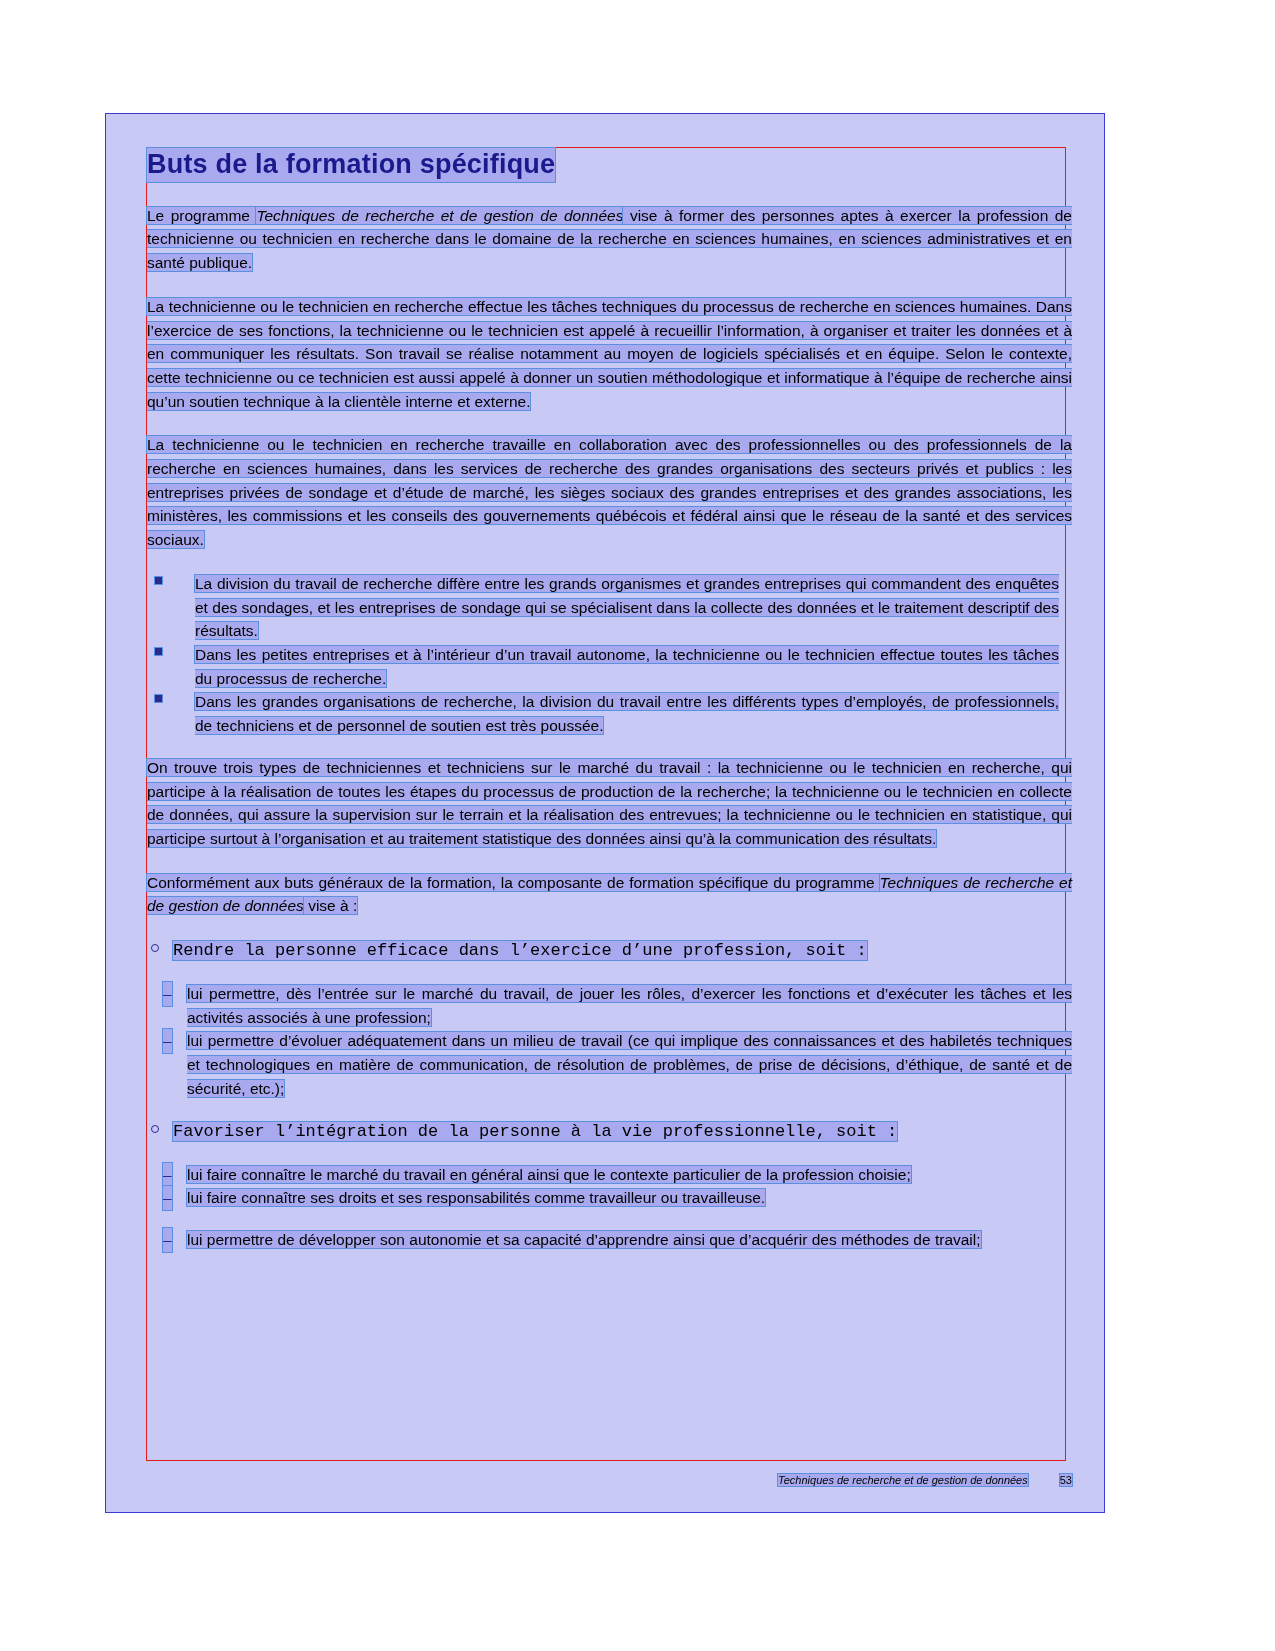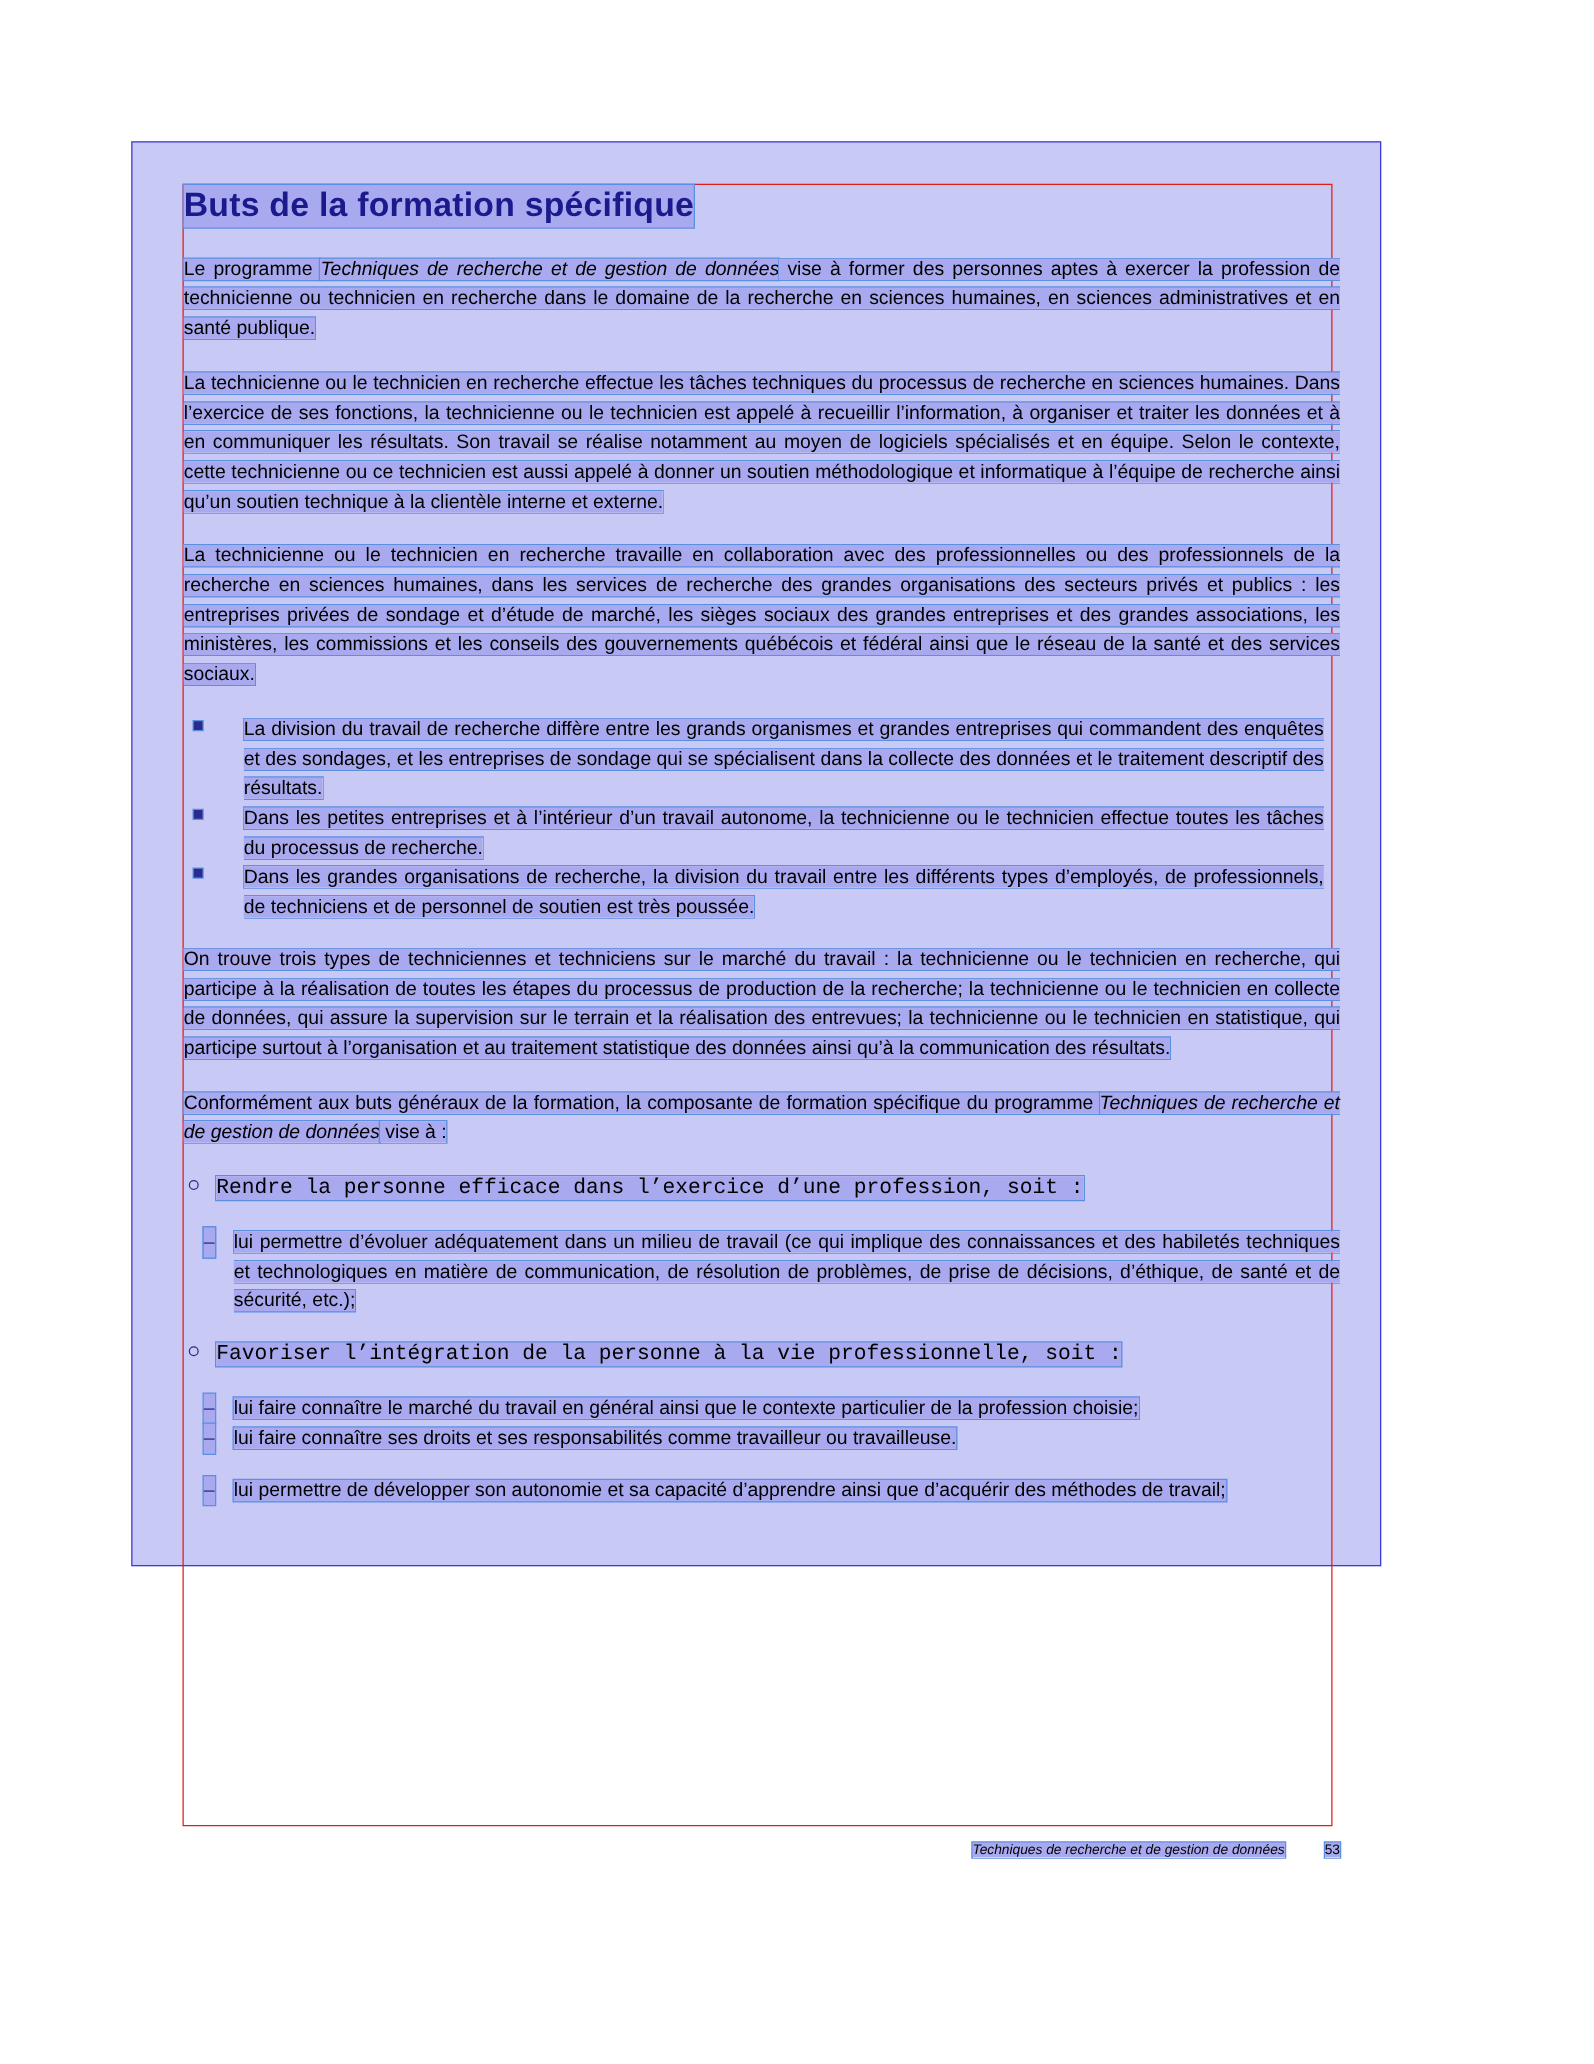--- a/index.html
+++ b/index.html
@@ -11,21 +11,21 @@
     width: 1275px;
     height: 1651px;
     font-family: "Liberation Sans", sans-serif;
     position: relative;
   }
   .page {
     position: absolute;
     left: 105px;
     top: 113px;
     width: 1000px;
-    height: 1140px;
+    height: 1400px;
     background: #c9c9f5;
     border: 1px solid #3a3ad6;
     box-sizing: border-box;
   }
   .content-box {
     position: absolute;
     left: 40px;
     top: 33px;
     width: 920px;
     height: 1314px;
@@ -175,21 +175,21 @@
 
     <p class="para"><span class="hl">On trouve trois types de techniciennes et techniciens sur le marché du travail : la technicienne ou le technicien en recherche, qui participe à la réalisation de toutes les étapes du processus de production de la recherche; la technicienne ou le technicien en collecte de données, qui assure la supervision sur le terrain et la réalisation des entrevues; la technicienne ou le technicien en statistique, qui participe surtout à l’organisation et au traitement statistique des données ainsi qu’à la communication des résultats.</span></p>
 
     <p class="para"><span class="hl">Conformément aux buts généraux de la formation, la composante de formation spécifique du programme </span><span class="hl it">Techniques de recherche et de gestion de données</span><span class="hl"> vise à :</span></p>
 
     <div class="group">
       <ul class="bullet-list">
         <li><span class="marker-o"></span><span class="hl">Rendre la personne efficace dans l’exercice d’une profession, soit :</span></li>
       </ul>
       <ul class="sub-list">
-        <li><span class="marker-dash hl">–</span></li>
+        <li><span class="marker-dash hl">–</span><span class="hl">lui permettre, dès l’entrée sur le marché du travail, de jouer les rôles, d’exercer les fonctions et d’exécuter les tâches et les activités associés à une profession;</span></li>
         <li><span class="marker-dash hl">–</span><span class="hl">lui permettre d’évoluer adéquatement dans un milieu de travail (ce qui implique des connaissances et des habiletés techniques et technologiques en matière de communication, de résolution de problèmes, de prise de décisions, d’éthique, de santé et de sécurité, etc.);</span></li>
       </ul>
     </div>
 
     <div class="group">
       <ul class="bullet-list">
         <li><span class="marker-o"></span><span class="hl">Favoriser l’intégration de la personne à la vie professionnelle, soit :</span></li>
       </ul>
       <ul class="sub-list">
         <li><span class="marker-dash hl">–</span><span class="hl">lui faire connaître le marché du travail en général ainsi que le contexte particulier de la profession choisie;</span></li>

